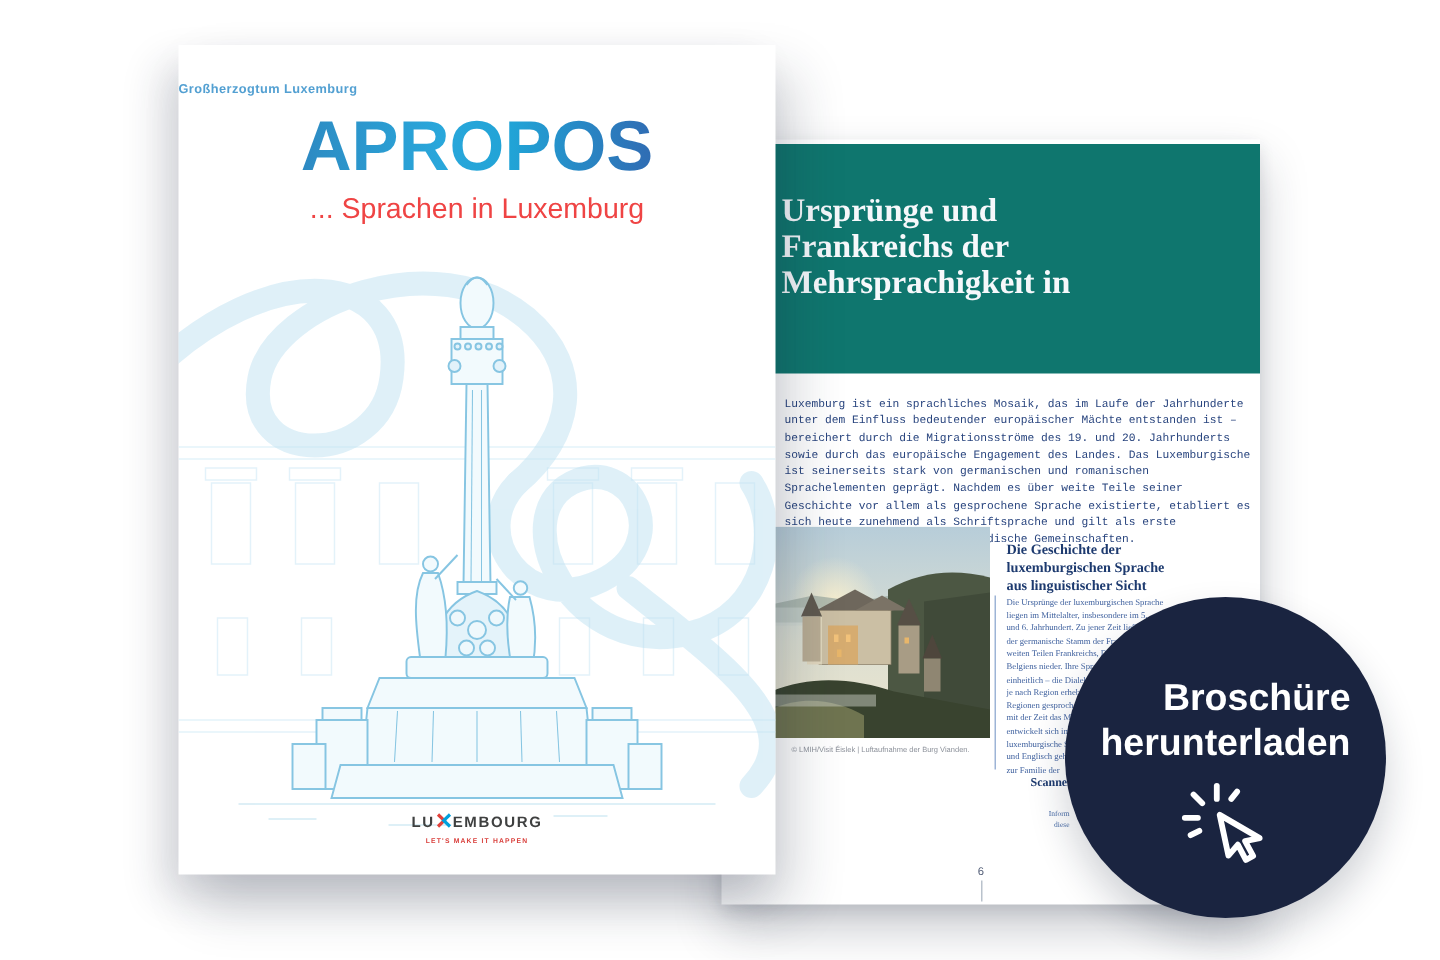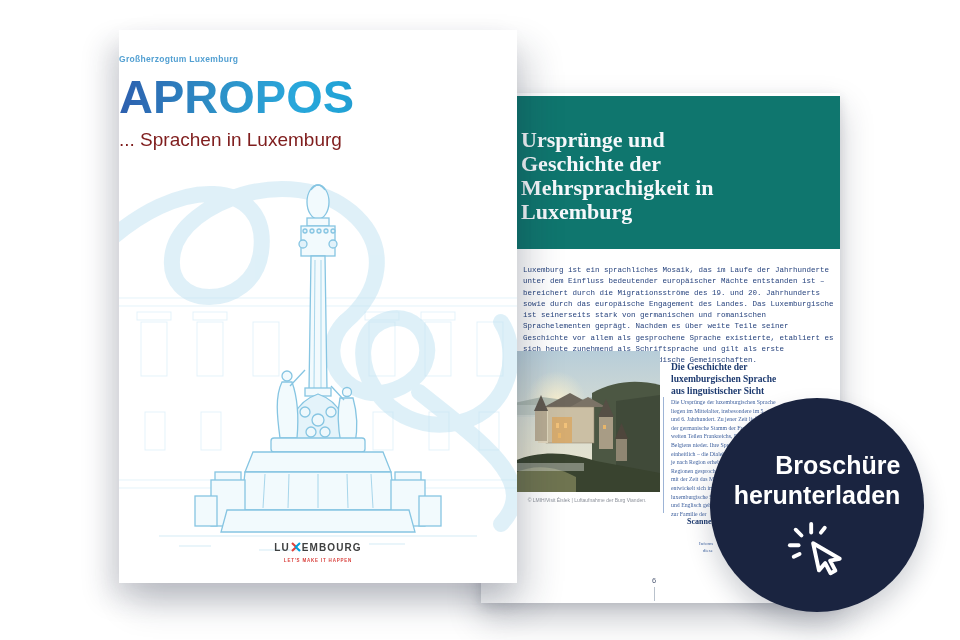--- a/index.html
+++ b/index.html
@@ -29,25 +29,25 @@
               font-family:"Liberation Serif",serif;font-size:5px;line-height:7px;}
   .page-num{position:absolute;left:164px;top:483px;width:18px;text-align:center;
             color:#56617a;font-size:7.5px;}
   .page-num-rule{width:1px;height:14px;background:#b9c2cc;margin:2px auto 0 auto;}
 
   
   .front-page{position:absolute;left:119px;top:30px;width:398px;height:553px;background:#ffffff;
               box-shadow:-12px 14px 26px rgba(30,40,60,.16), 12px 20px 34px rgba(30,40,60,.20);z-index:2;}
   .kicker{position:absolute;left:0;top:24px;width:100%;text-align:left;color:#53a0d2;
           font-size:8.5px;font-weight:bold;letter-spacing:.3px;}
-  .cover-title{position:absolute;left:0;top:39px;width:100%;
+  .cover-title{position:absolute;left:0;top:39px;width:100%;text-align:center;
                font-size:47px;font-weight:bold;letter-spacing:0;
                background:linear-gradient(90deg,#2d5fae 0%,#2d8fc6 24%,#29a7db 44%,#21a3d6 56%,#2f6fb5 78%,#2b4a92 100%);
                -webkit-background-clip:text;background-clip:text;color:transparent;}
-  .cover-sub{position:absolute;left:0;top:99px;width:100%;text-align:left;color:#7f1d1d;
+  .cover-sub{position:absolute;left:0;top:99px;width:100%;text-align:center;color:#ef4444;
              font-size:19px;font-weight:500;}
   .illustration{position:absolute;left:0;top:150px;width:398px;height:375px;}
   .logo-row{position:absolute;left:0;top:512px;width:100%;text-align:center;color:#3f4040;
             font-size:10px;font-weight:bold;letter-spacing:1.1px;}
   .logo-row svg{vertical-align:-1px;margin:0 1px;}
   .logo-tagline{position:absolute;left:0;top:528px;width:100%;text-align:center;color:#d93f3b;
                 font-size:4.5px;font-weight:bold;letter-spacing:.8px;}
 
   
   .badge{position:absolute;left:710px;top:398px;width:214px;height:214px;border-radius:50%;
@@ -59,23 +59,22 @@
 </style>
 </head>
 <body>
 
 <div id="stage">
 
   <div class="back-page">
     <div class="blue-band">
       <div class="band-title">
           <div>Ursprünge und</div>
-          <div>Geschichte der</div>
+          <div>Frankreichs der</div>
           <div>Mehrsprachigkeit in</div>
-          <div>Luxemburg</div>
         </div>
     </div>
 
     <div class="intro">Luxemburg ist ein sprachliches Mosaik, das im Laufe der Jahrhunderte unter dem Einfluss bedeutender europäischer Mächte entstanden ist – bereichert durch die Migrationsströme des 19. und 20. Jahrhunderts sowie durch das europäische Engagement des Landes. Das Luxemburgische ist seinerseits stark von germanischen und romanischen Sprachelementen geprägt. Nachdem es über weite Teile seiner Geschichte vor allem als gesprochene Sprache existierte, etabliert es sich heute zunehmend als Schriftsprache und gilt als erste Integrationssprache für ausländische Gemeinschaften.</div>
 
     <div class="photo">
       <svg width="146" height="141" viewBox="0 0 146 141" xmlns="http://www.w3.org/2000/svg">
         <defs>
           <linearGradient id="sky" x1="0" y1="0" x2="0" y2="1">
             <stop offset="0" stop-color="#b7cdd9"></stop>

